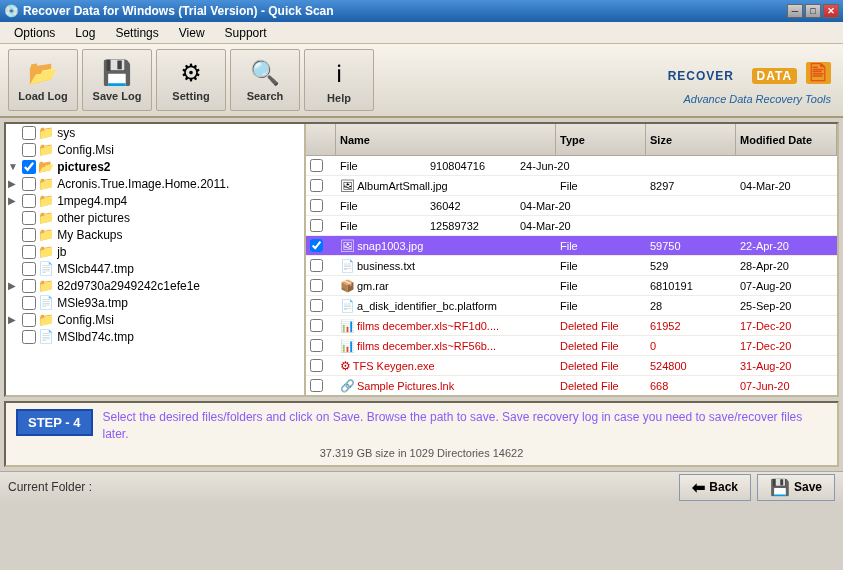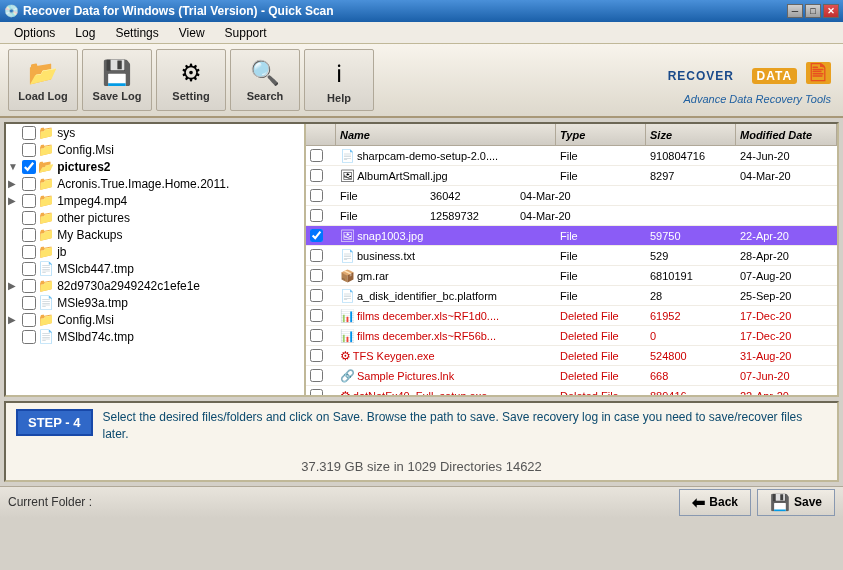--- a/index.html
+++ b/index.html
@@ -125,23 +125,22 @@
       flex: 1;
       display: flex;
       flex-direction: column;
       background: white;
       overflow: hidden;
     }
     .file-list-header {
       display: flex;
       background: linear-gradient(to bottom, #e8e4dc, #d0ccc4);
       border-bottom: 1px solid #b0a898;
-      height: 22px;
+      height: 32px;
       flex-shrink: 0;
-      font-style: italic;
     }
     .col-header {
       display: flex;
       align-items: center;
       padding: 0 4px;
       border-right: 1px solid #b0a898;
       font-weight: bold;
       font-size: 11px;
       cursor: pointer;
       white-space: nowrap;
@@ -190,22 +189,22 @@
     }
     .step-badge {
       background: #3068c8;
       color: white;
       font-weight: bold;
       font-size: 13px;
       padding: 4px 10px;
       border: 2px solid #1848a8;
       white-space: nowrap;
     }
-    .step-text { font-size: 12px; color: #0c4a6e; line-height: 1.4; }
-    .step-subtext { text-align: center; font-size: 13px; color: #555; margin-top: 16px; }
+    .step-text { font-size: 12px; color: #8b5cf6; line-height: 1.4; }
+    .step-subtext { text-align: center; font-size: 11px; color: #555; margin-top: 4px; }
     
     
     .status-bar {
       height: 32px;
       background: linear-gradient(to bottom, #e8e4dc, #d4d0c8);
       border-top: 1px solid #b0a898;
       display: flex;
       align-items: center;
       justify-content: space-between;
       padding: 0 8px;
@@ -395,21 +394,20 @@
         <div class="col-header col-size">Size</div>
         <div class="col-header col-modified">Modified Date</div>
       </div>
 
       <div class="file-list-body">
 
         <div class="file-row">
           <div class="file-cell file-check">
               <input type="checkbox" style="">
             </div>
-          <div class="file-cell col-name"><span class="file-icon">📄</span>sharpcam-demo-setup-2.0....</div>
           <div class="file-cell col-type">File</div>
           <div class="file-cell col-size">910804716</div>
           <div class="file-cell col-modified">24-Jun-20</div>
         </div>
 
         <div class="file-row">
           <div class="file-cell file-check">
               <input type="checkbox" style="">
             </div>
           <div class="file-cell col-name"><span class="file-icon">🖼</span>AlbumArtSmall.jpg</div>

